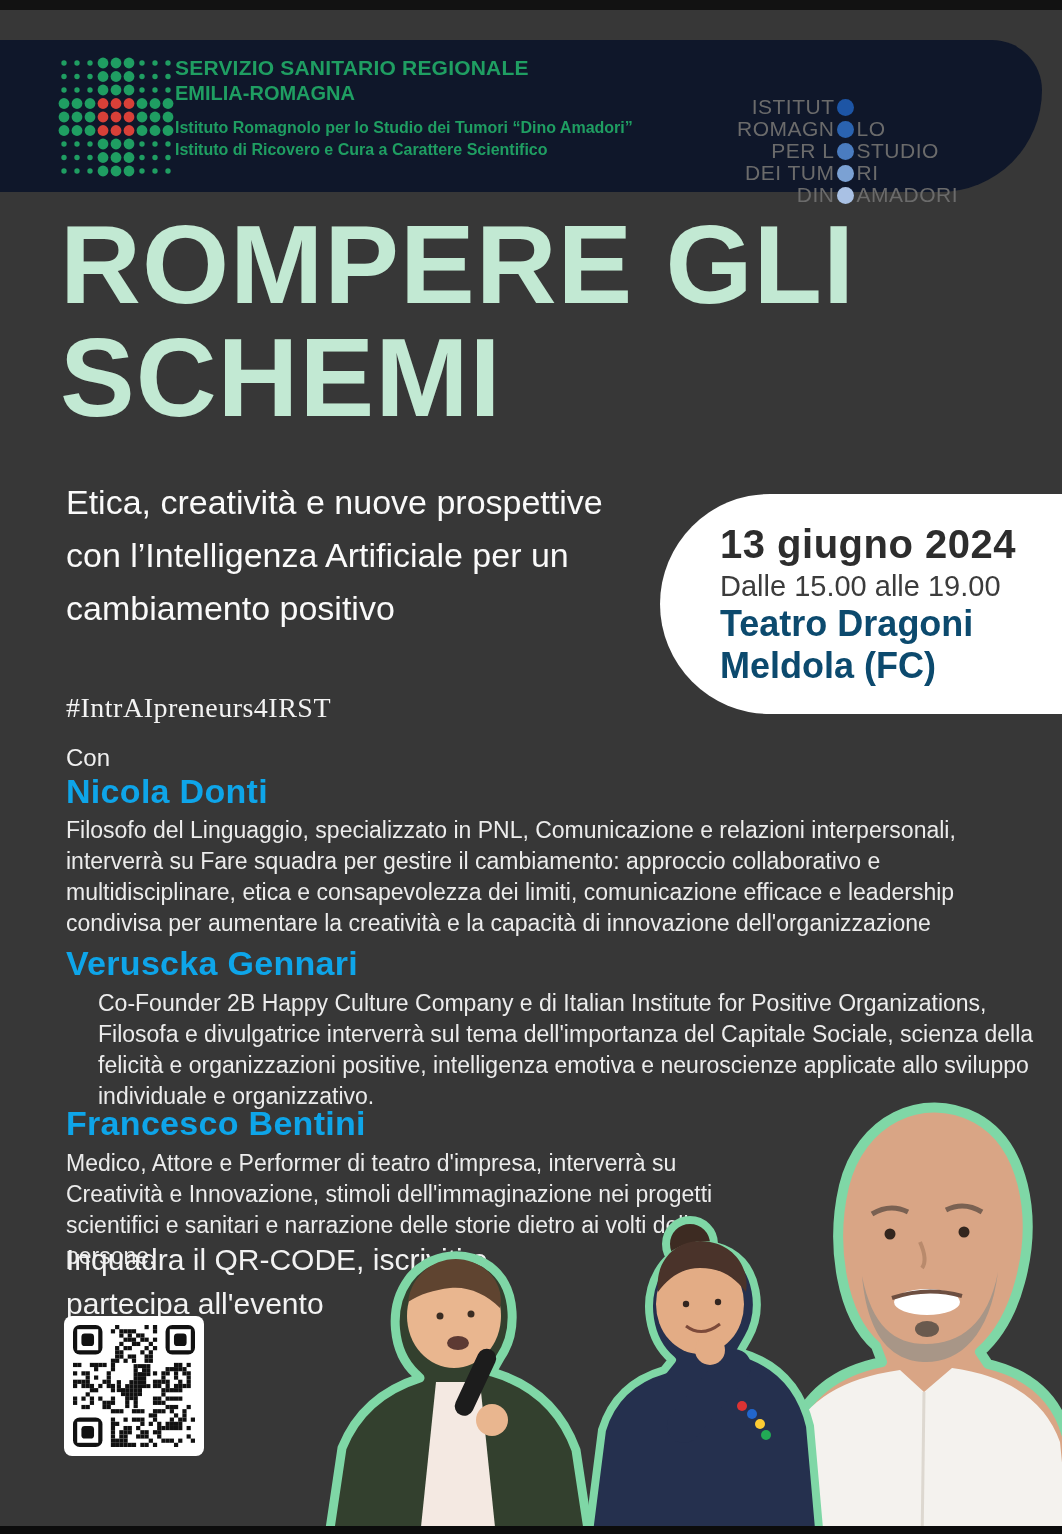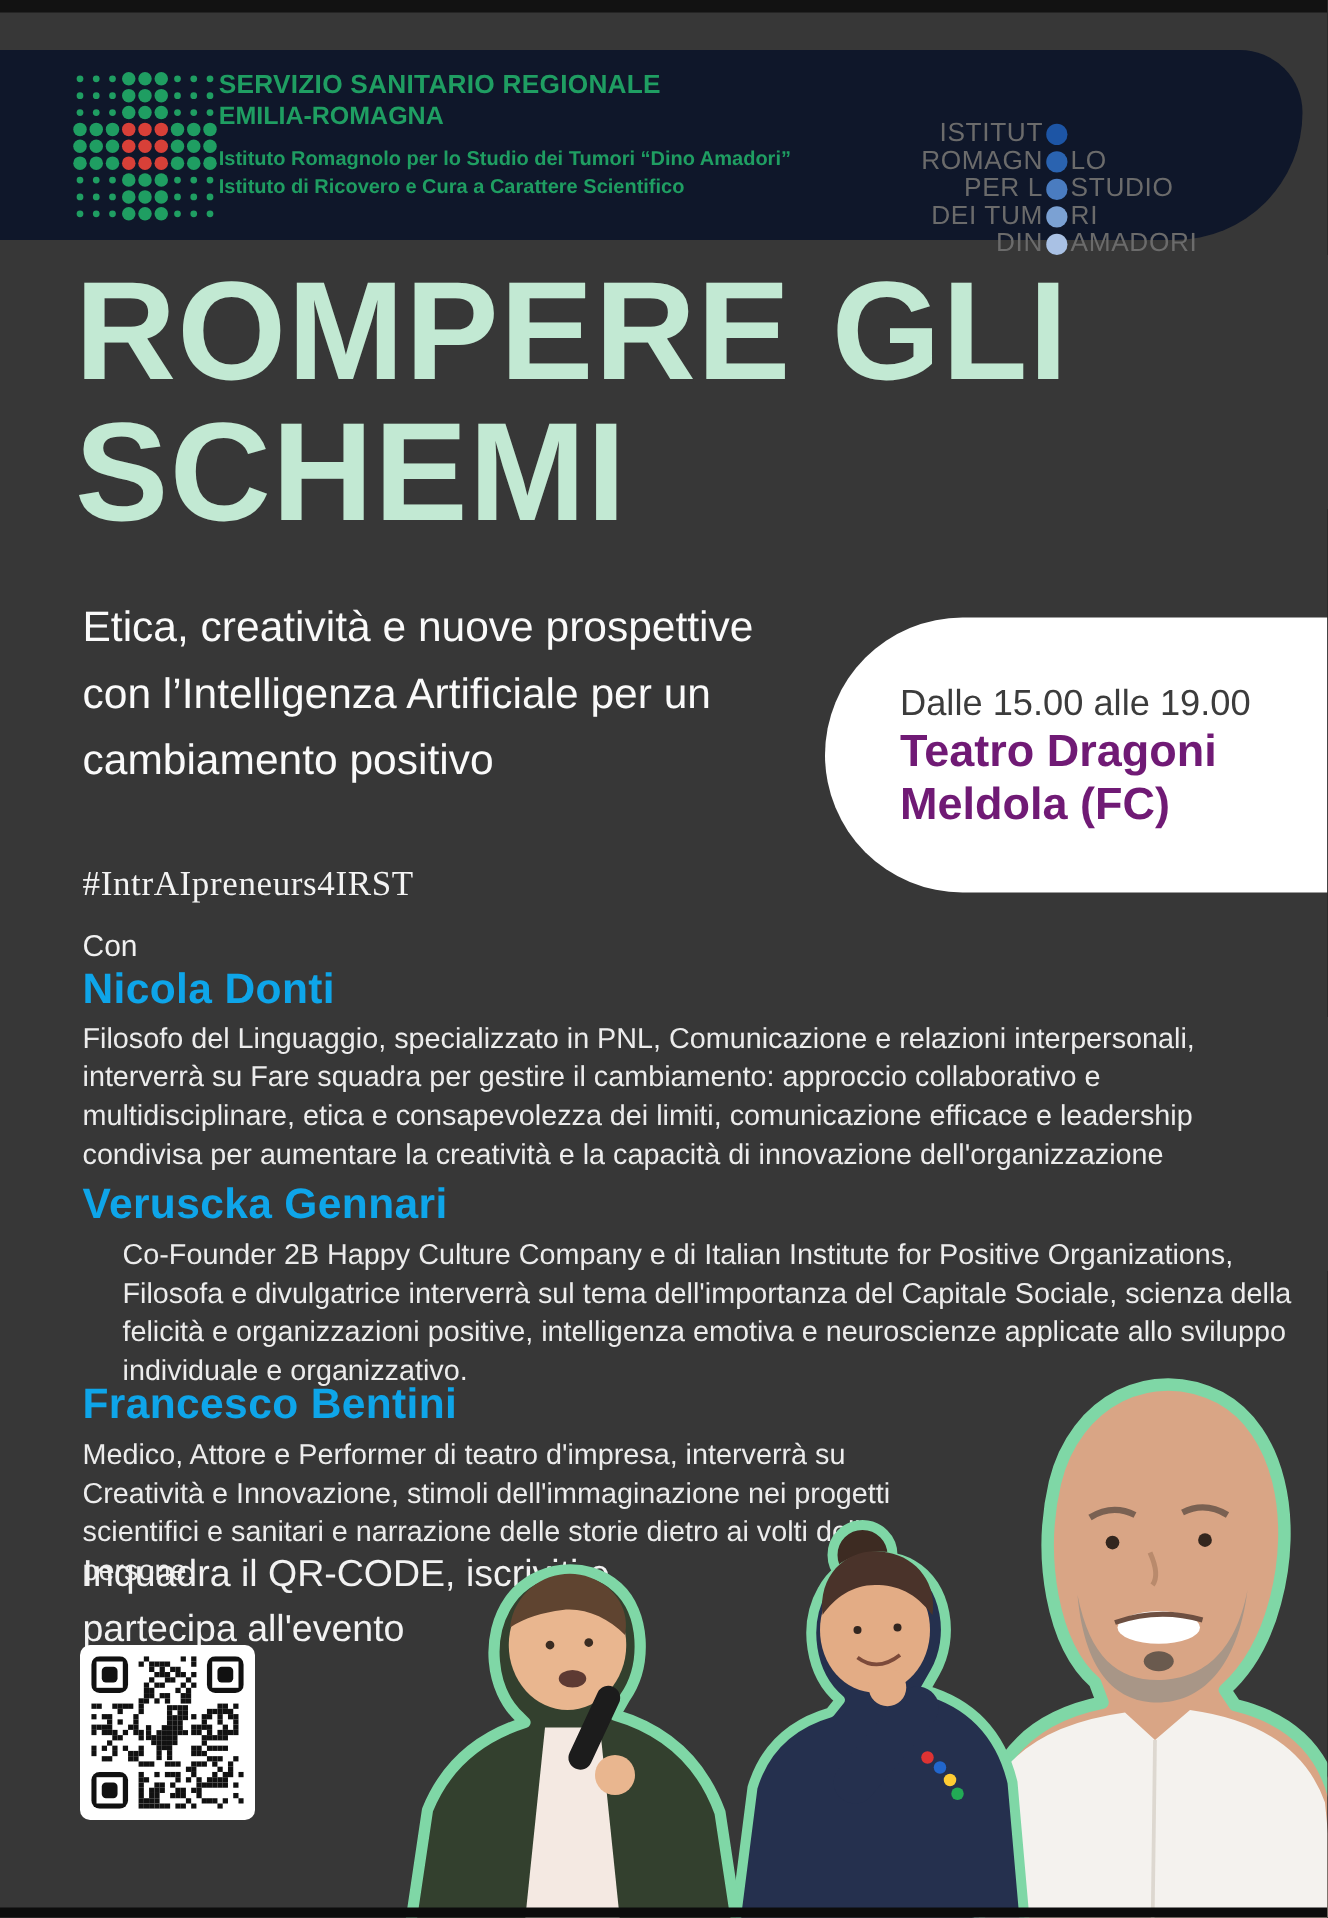--- a/index.html
+++ b/index.html
@@ -30,21 +30,21 @@
             font-size:34px;line-height:53px;}
   .hashtag{position:absolute;left:66px;top:692px;color:#f3f3f3;
            font-family:"Liberation Serif",serif;font-size:28px;letter-spacing:.5px;}
 
   
   .bubble{position:absolute;left:660px;top:494px;width:402px;height:220px;background:#ffffff;
           border-radius:112px 0 0 112px;box-sizing:border-box;padding-left:60px;
           display:flex;flex-direction:column;justify-content:center;z-index:4;}
   .bubble .date{font-size:40px;font-weight:700;color:#2d2d2d;letter-spacing:.5px;}
   .bubble .time{font-size:29px;color:#3c3c3c;margin-top:3px;}
-  .bubble .venue{font-size:36px;font-weight:700;color:#701a75;line-height:42px;margin-top:0;}
+  .bubble .venue{font-size:36px;font-weight:700;color:#0c4a6e;line-height:42px;margin-top:0;}
 
   
   .con{position:absolute;left:66px;top:744px;color:#f0f0f0;font-size:24px;}
   .sname{position:absolute;left:66px;color:#0ea5e9;font-size:34px;font-weight:700;letter-spacing:.3px;}
   .sbio{position:absolute;left:66px;color:#ececec;font-size:23px;line-height:31px;}
   #name1{top:772px;} #bio1{top:815px;width:945px;}
   #name2{top:944px;} #bio2{top:988px;width:945px;margin-left:32px;}
   #name3{top:1104px;} #bio3{top:1148px;width:690px;}
 
   
@@ -182,20 +182,21 @@
 
   <div class="title">
     <div>ROMPERE GLI</div>
     <div>SCHEMI</div>
   </div>
 
   <div class="subtitle">Etica, creatività e nuove prospettive con l’Intelligenza Artificiale per un cambiamento positivo</div>
   <div class="hashtag">#IntrAIpreneurs4IRST</div>
 
   <div class="bubble">
+    <div class="date">13 giugno 2024</div>
     <div class="time">Dalle 15.00 alle 19.00</div>
     <div class="venue">
       <div>Teatro Dragoni</div>
       <div>Meldola (FC)</div>
     </div>
   </div>
 
   <div class="con">Con</div>
 
   <div class="sname" id="name1">Nicola Donti</div>

